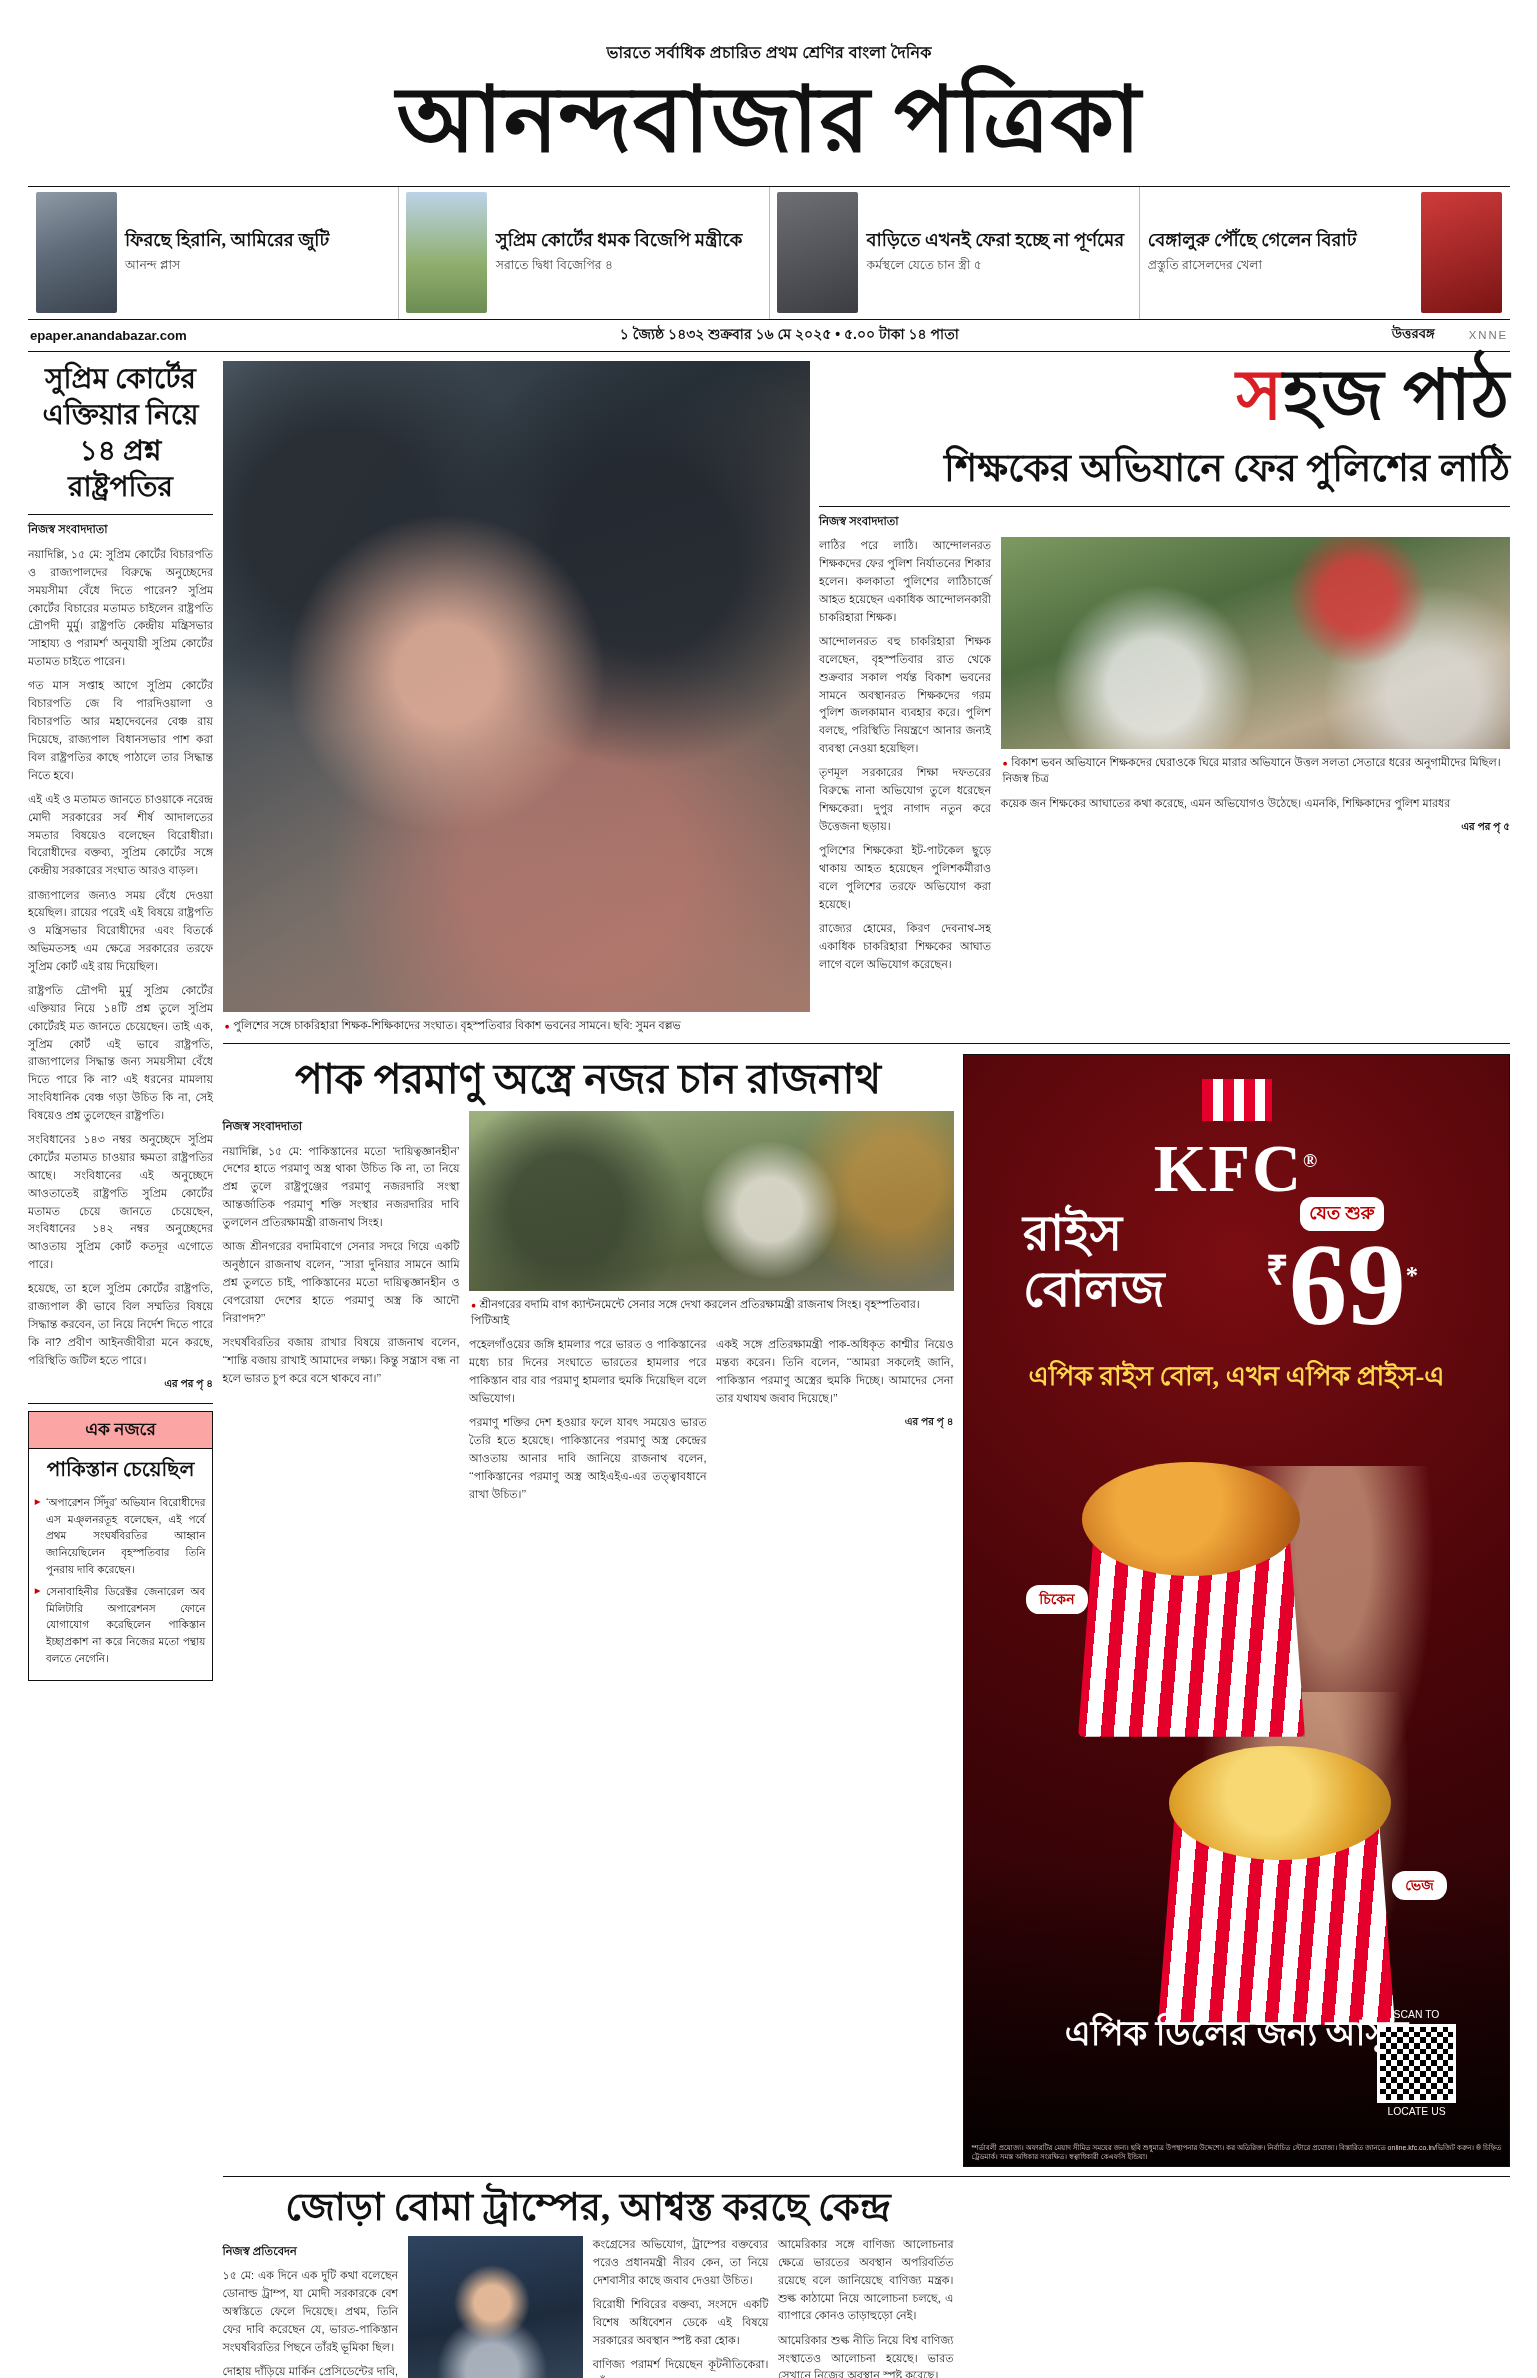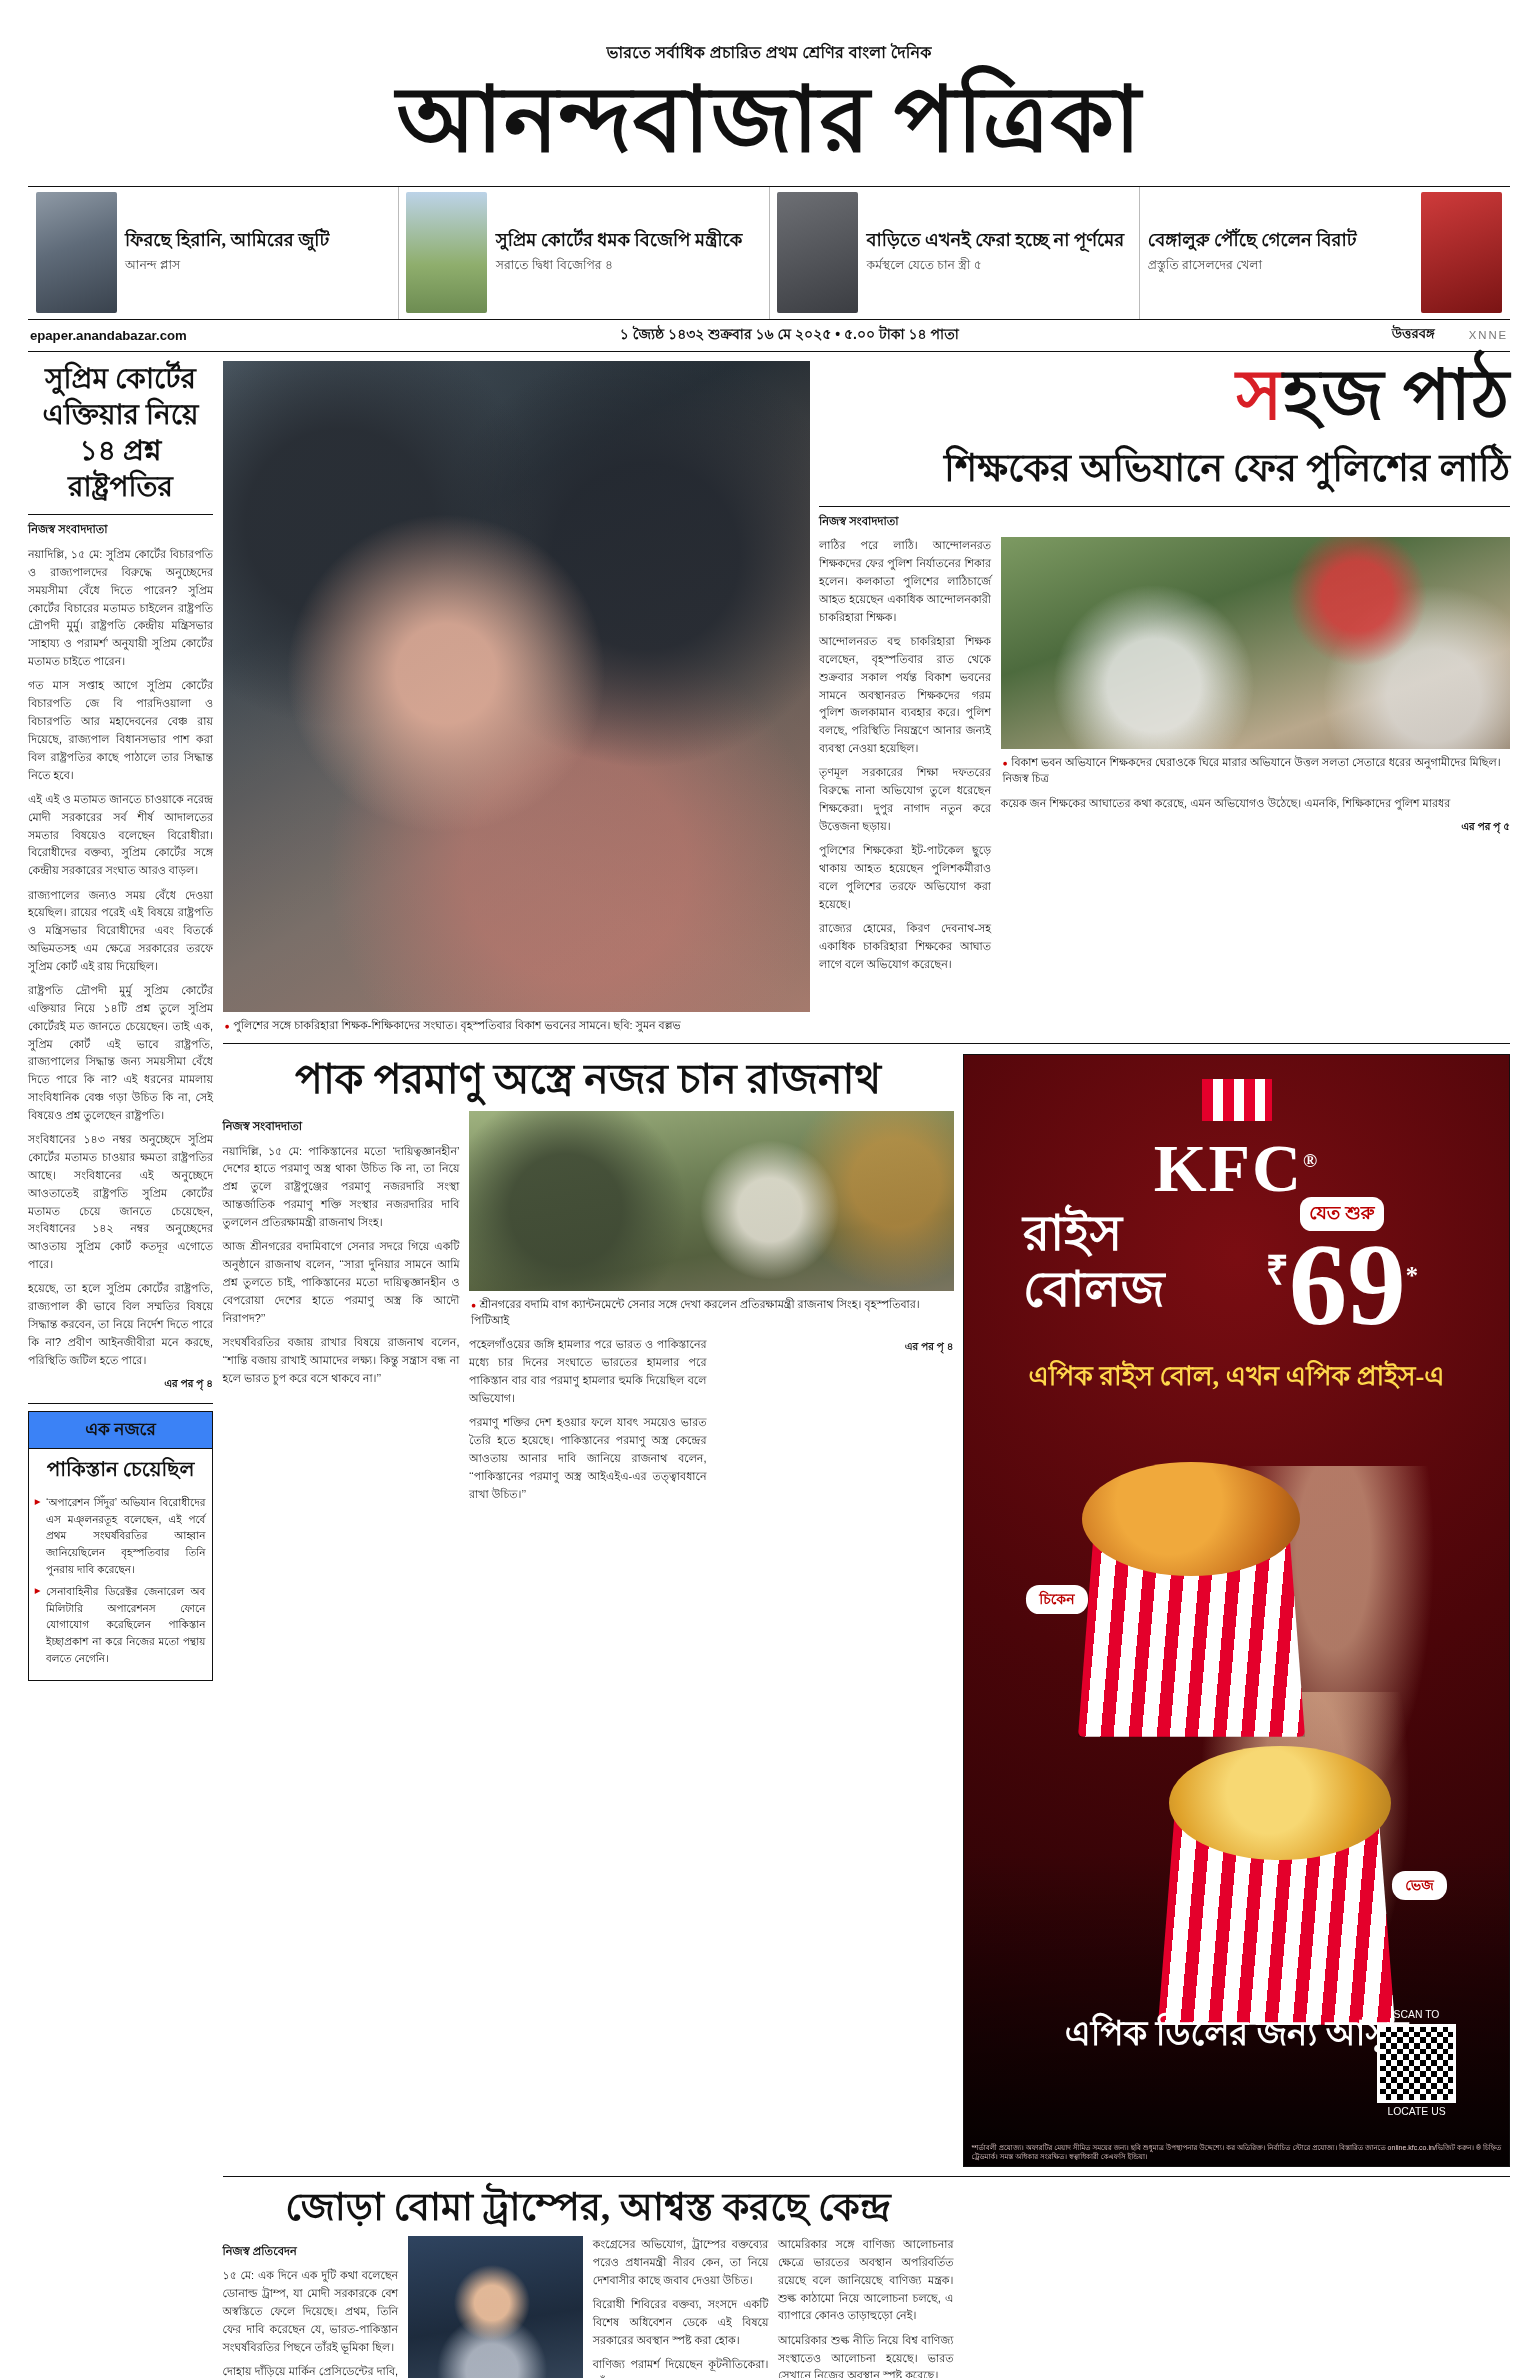--- a/index.html
+++ b/index.html
@@ -69,21 +69,21 @@
   .byline { font-size:11.4px; font-weight:bold; margin:6.6px 0 5.7px; }
   .body-text { font-size:11px; line-height:1.62; text-align:justify; color:#1a1a1a; }
   .body-text p { margin:0 0 6.6px; }
   .cont { font-size:10.4px; font-weight:bold; text-align:right; margin-top:2.8px; }
 
   .rule { border-top:1.9px solid #111; margin:9.5px 0 7.6px; }
 
   .badge-box { border:0.9px solid #111; }
   .badge-head {
     text-align:center; font-family:"Liberation Serif", serif; font-weight:bold;
-    font-size:17px; padding:3.8px 0; border-bottom:0.9px solid #111; background:#3b82f6;
+    font-size:17px; padding:3.8px 0; border-bottom:0.9px solid #111; background:#fca5a5;
   }
   .badge-sub { text-align:center; font-family:"Liberation Serif", serif; font-weight:bold; font-size:20px; padding:5.7px 3.8px 3.8px; }
   .bullets { font-size:10.4px; line-height:1.6; padding:3.8px 6.6px 7.6px; text-align:justify; }
   .bullets li { margin-bottom:5.7px; list-style:none; position:relative; padding-left:11.4px; }
   .bullets li:before { content:"\25B6"; color:#c00; position:absolute; left:0; top:0.9px; font-size:7.6px; }
   ul.bullets { margin:0; padding-left:5.7px; }
 
   
   .hero-photo {
     height:651px; width:100%;
@@ -386,20 +386,21 @@
               <div class="pak-photo"></div>
               <div class="caption">
                 <span class="dot">●</span><span>শ্রীনগরের বদামি বাগ ক্যান্টনমেন্টে সেনার সঙ্গে দেখা করলেন প্রতিরক্ষামন্ত্রী রাজনাথ সিংহ। বৃহস্পতিবার। পিটিআই</span>
               </div>
               <div class="two-col" style="margin-top:7.6px">
                 <div style="flex:1" class="body-text">
                   <p>পহেলগাঁওয়ের জঙ্গি হামলার পরে ভারত ও পাকিস্তানের মধ্যে চার দিনের সংঘাতে ভারতের হামলার পরে পাকিস্তান বার বার পরমাণু হামলার হুমকি দিয়েছিল বলে অভিযোগ।</p>
                   <p>পরমাণু শক্তির দেশ হওয়ার ফলে যাবৎ সময়েও ভারত তৈরি হতে হয়েছে। পাকিস্তানের পরমাণু অস্ত্র কেন্দ্রের আওতায় আনার দাবি জানিয়ে রাজনাথ বলেন, ‘‘পাকিস্তানের পরমাণু অস্ত্র আইএইএ-এর তত্ত্বাবধানে রাখা উচিত।’’</p>
                 </div>
                 <div style="flex:1" class="body-text">
+                  <p>একই সঙ্গে প্রতিরক্ষামন্ত্রী পাক-অধিকৃত কাশ্মীর নিয়েও মন্তব্য করেন। তিনি বলেন, ‘‘আমরা সকলেই জানি, পাকিস্তান পরমাণু অস্ত্রের হুমকি দিচ্ছে। আমাদের সেনা তার যথাযথ জবাব দিয়েছে।’’</p>
                   <div class="cont">এর পর পৃ ৪</div>
                 </div>
               </div>
             </div>
           </div>
         </div>
 
         <div class="band-right">
           <div class="ad">
             <div class="silhouette"></div>

